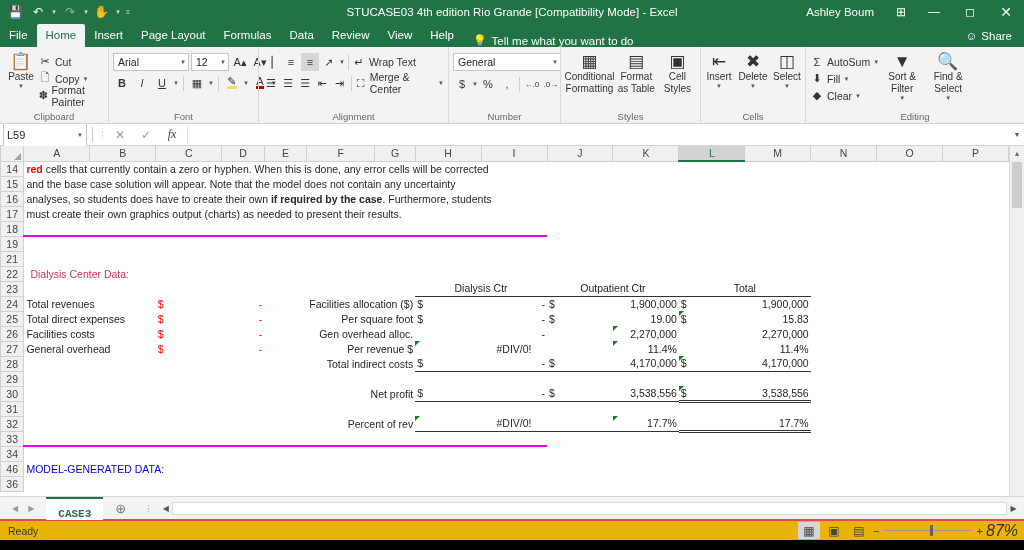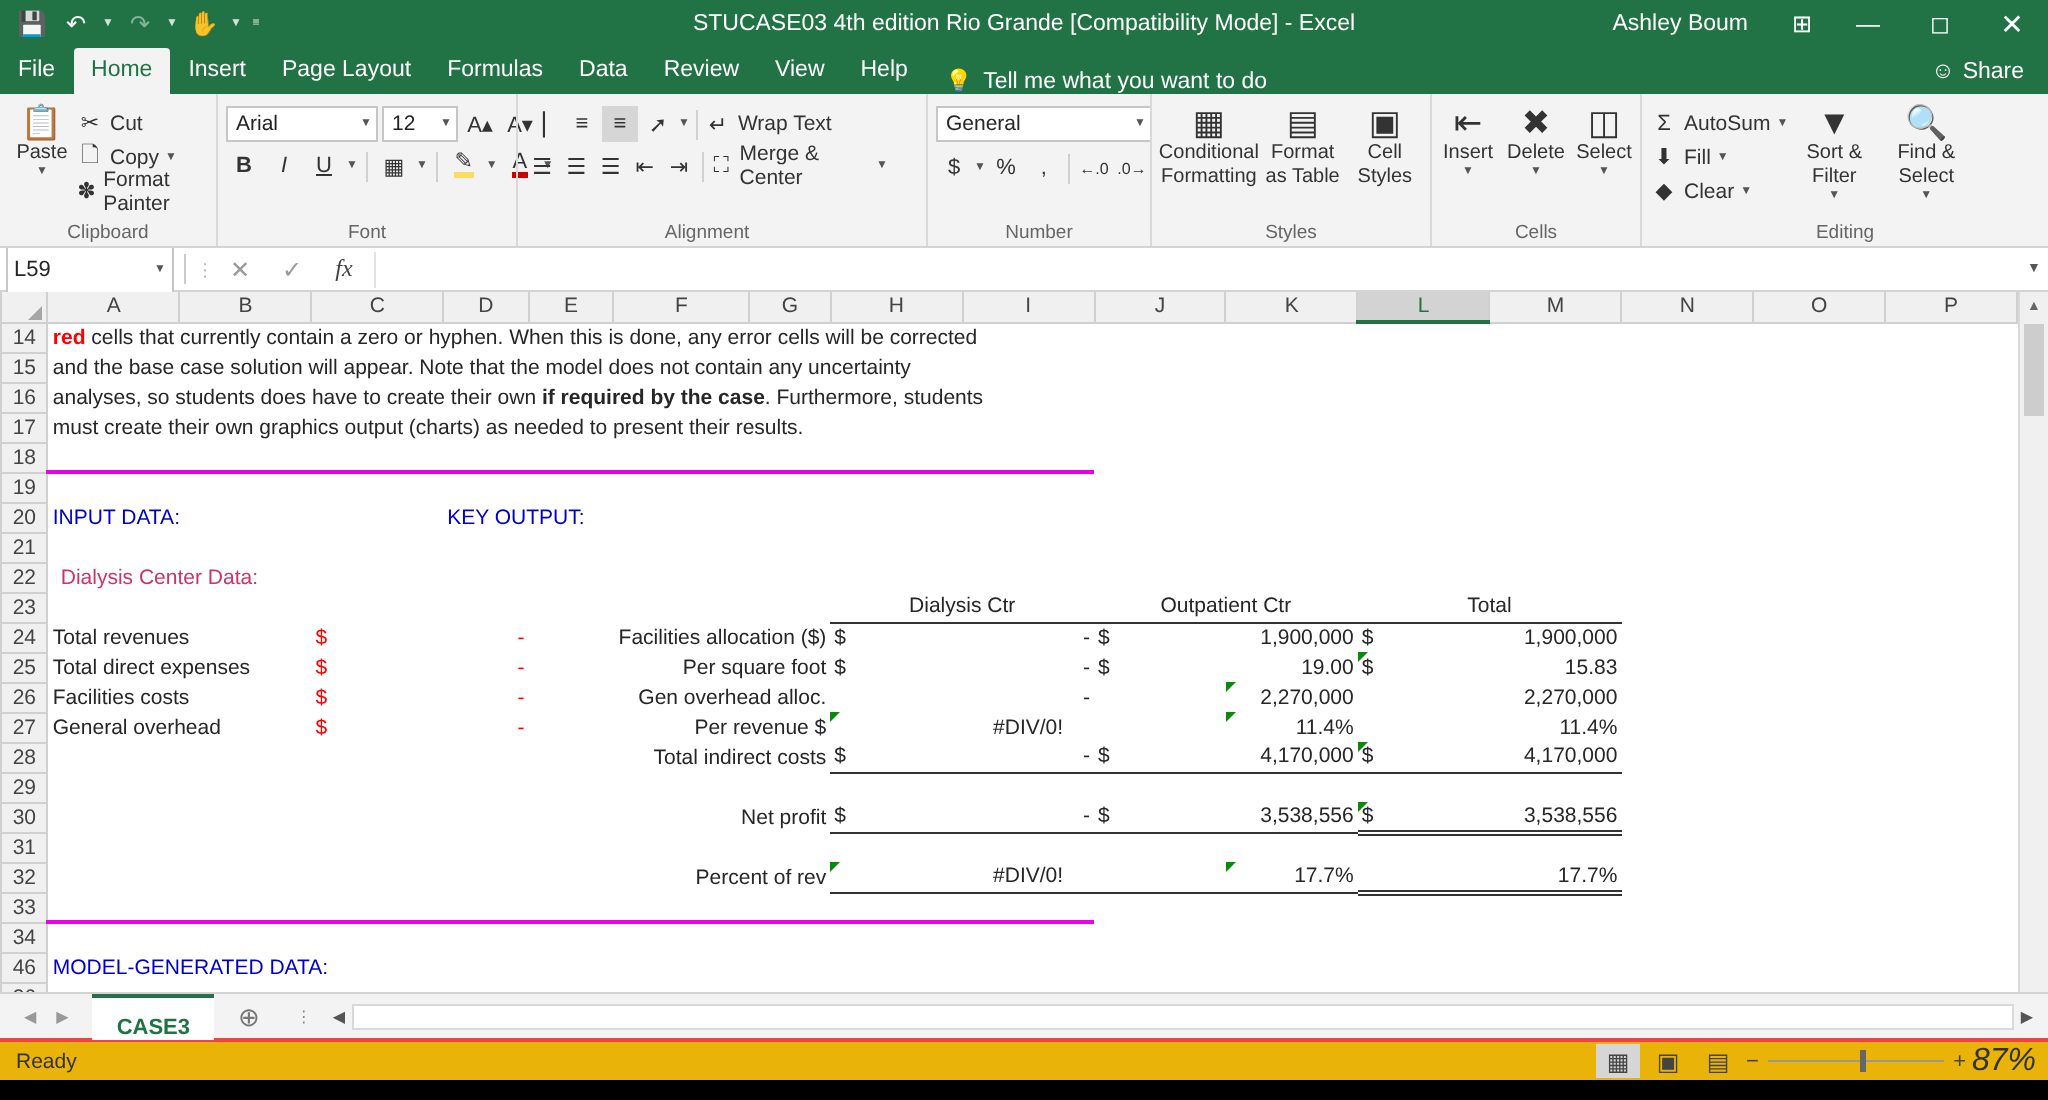--- a/index.html
+++ b/index.html
@@ -147,21 +147,21 @@
   .vs-arrow { height:15px; text-align:center; font-size:7px; color:#666; line-height:15px; background:#f0f0f0;}
   .vs-thumb { position:absolute; top:16px; left:2px; right:2px; height:46px; background:#cdcdcd; }
   
   .sheetbar {
     height:23px; background:#f3f3f3; display:flex; align-items:center;
     border-top:1px solid #d4d4d4;
   }
   .nav-arrows { display:flex; gap:10px; padding:0 12px; color:#999; font-size:8px; }
   .stab {
     padding:12px 12px 2px 12px; font-size:11px; font-weight:bold; color:#217346;
-    background:#fff; border-top:2px solid #217346; height:23px; display:flex; align-items:center;
+    background:#fff; border-top:2px solid #217346; height:23px; display:flex; align-items:center;font-family:Liberation Mono, monospace;
   }
   .addsheet { padding:0 12px; color:#777; font-size:13px; }
   .hscroll-area { flex:1; display:flex; align-items:center; height:100%; padding-right:4px;}
   .hs-dots { color:#888; font-size:8px; padding:0 6px; letter-spacing:1px;}
   .hs-arrow { width:13px; text-align:center; color:#555; font-size:8px; }
   .hs-track { flex:1; height:13px; background:#fff; border:1px solid #d9d9d9; }
   .statusbar {
     height:21px; background:#eab308; display:flex; align-items:center;
     border-top:2px solid #ef4444; font-size:10.5px; color:#333;
   }
@@ -308,21 +308,21 @@
         <div class="small-row">
           <span class="gi">⛶</span>
           <span>Merge &amp; Center</span>
           <span class="caret">▼</span>
         </div>
       </div>
     </div>
     <div class="group-label">Alignment</div>
   </div>
 
-  <div class="group" style="width:112px;margin-left:15px;">
+  <div class="group" style="width:112px;">
     <div class="group-body" style="flex-direction:column; padding-top:4px;">
       <div class="numbox">
         <span class="v" style="flex:1;">General</span>
         <span class="c" style="font-size:6px;color:#555;">▼</span>
       </div>
       <div class="align-row" style="margin-top:4px;">
         <div class="fmt-btn">$</div>
         <span class="caret">▼</span>
         <div class="fmt-btn">%</div>
         <div class="fmt-btn">,</div>
@@ -494,25 +494,20 @@
       <td class="rowhdr">18</td>
       <td class="cell nb magenta-line" colspan="9"></td>
       <td class="cell nb" colspan="7"></td>
     </tr>
 
     <tr>
       <td class="rowhdr">19</td>
       <td class="cell nb" colspan="16"></td>
     </tr>
 
-    <tr>
-      <td class="rowhdr">20</td>
-      <td class="cell nb txt-blue" colspan="3">INPUT DATA:</td>
-      <td class="cell nb txt-blue" colspan="13">KEY OUTPUT:</td>
-    </tr>
 
     <tr>
       <td class="rowhdr">21</td>
       <td class="cell nb" colspan="16"></td>
     </tr>
 
     <tr>
       <td class="rowhdr">22</td>
       <td class="cell nb txt-pink" colspan="16" style="padding-left:6px;">Dialysis Center Data:</td>
     </tr>

